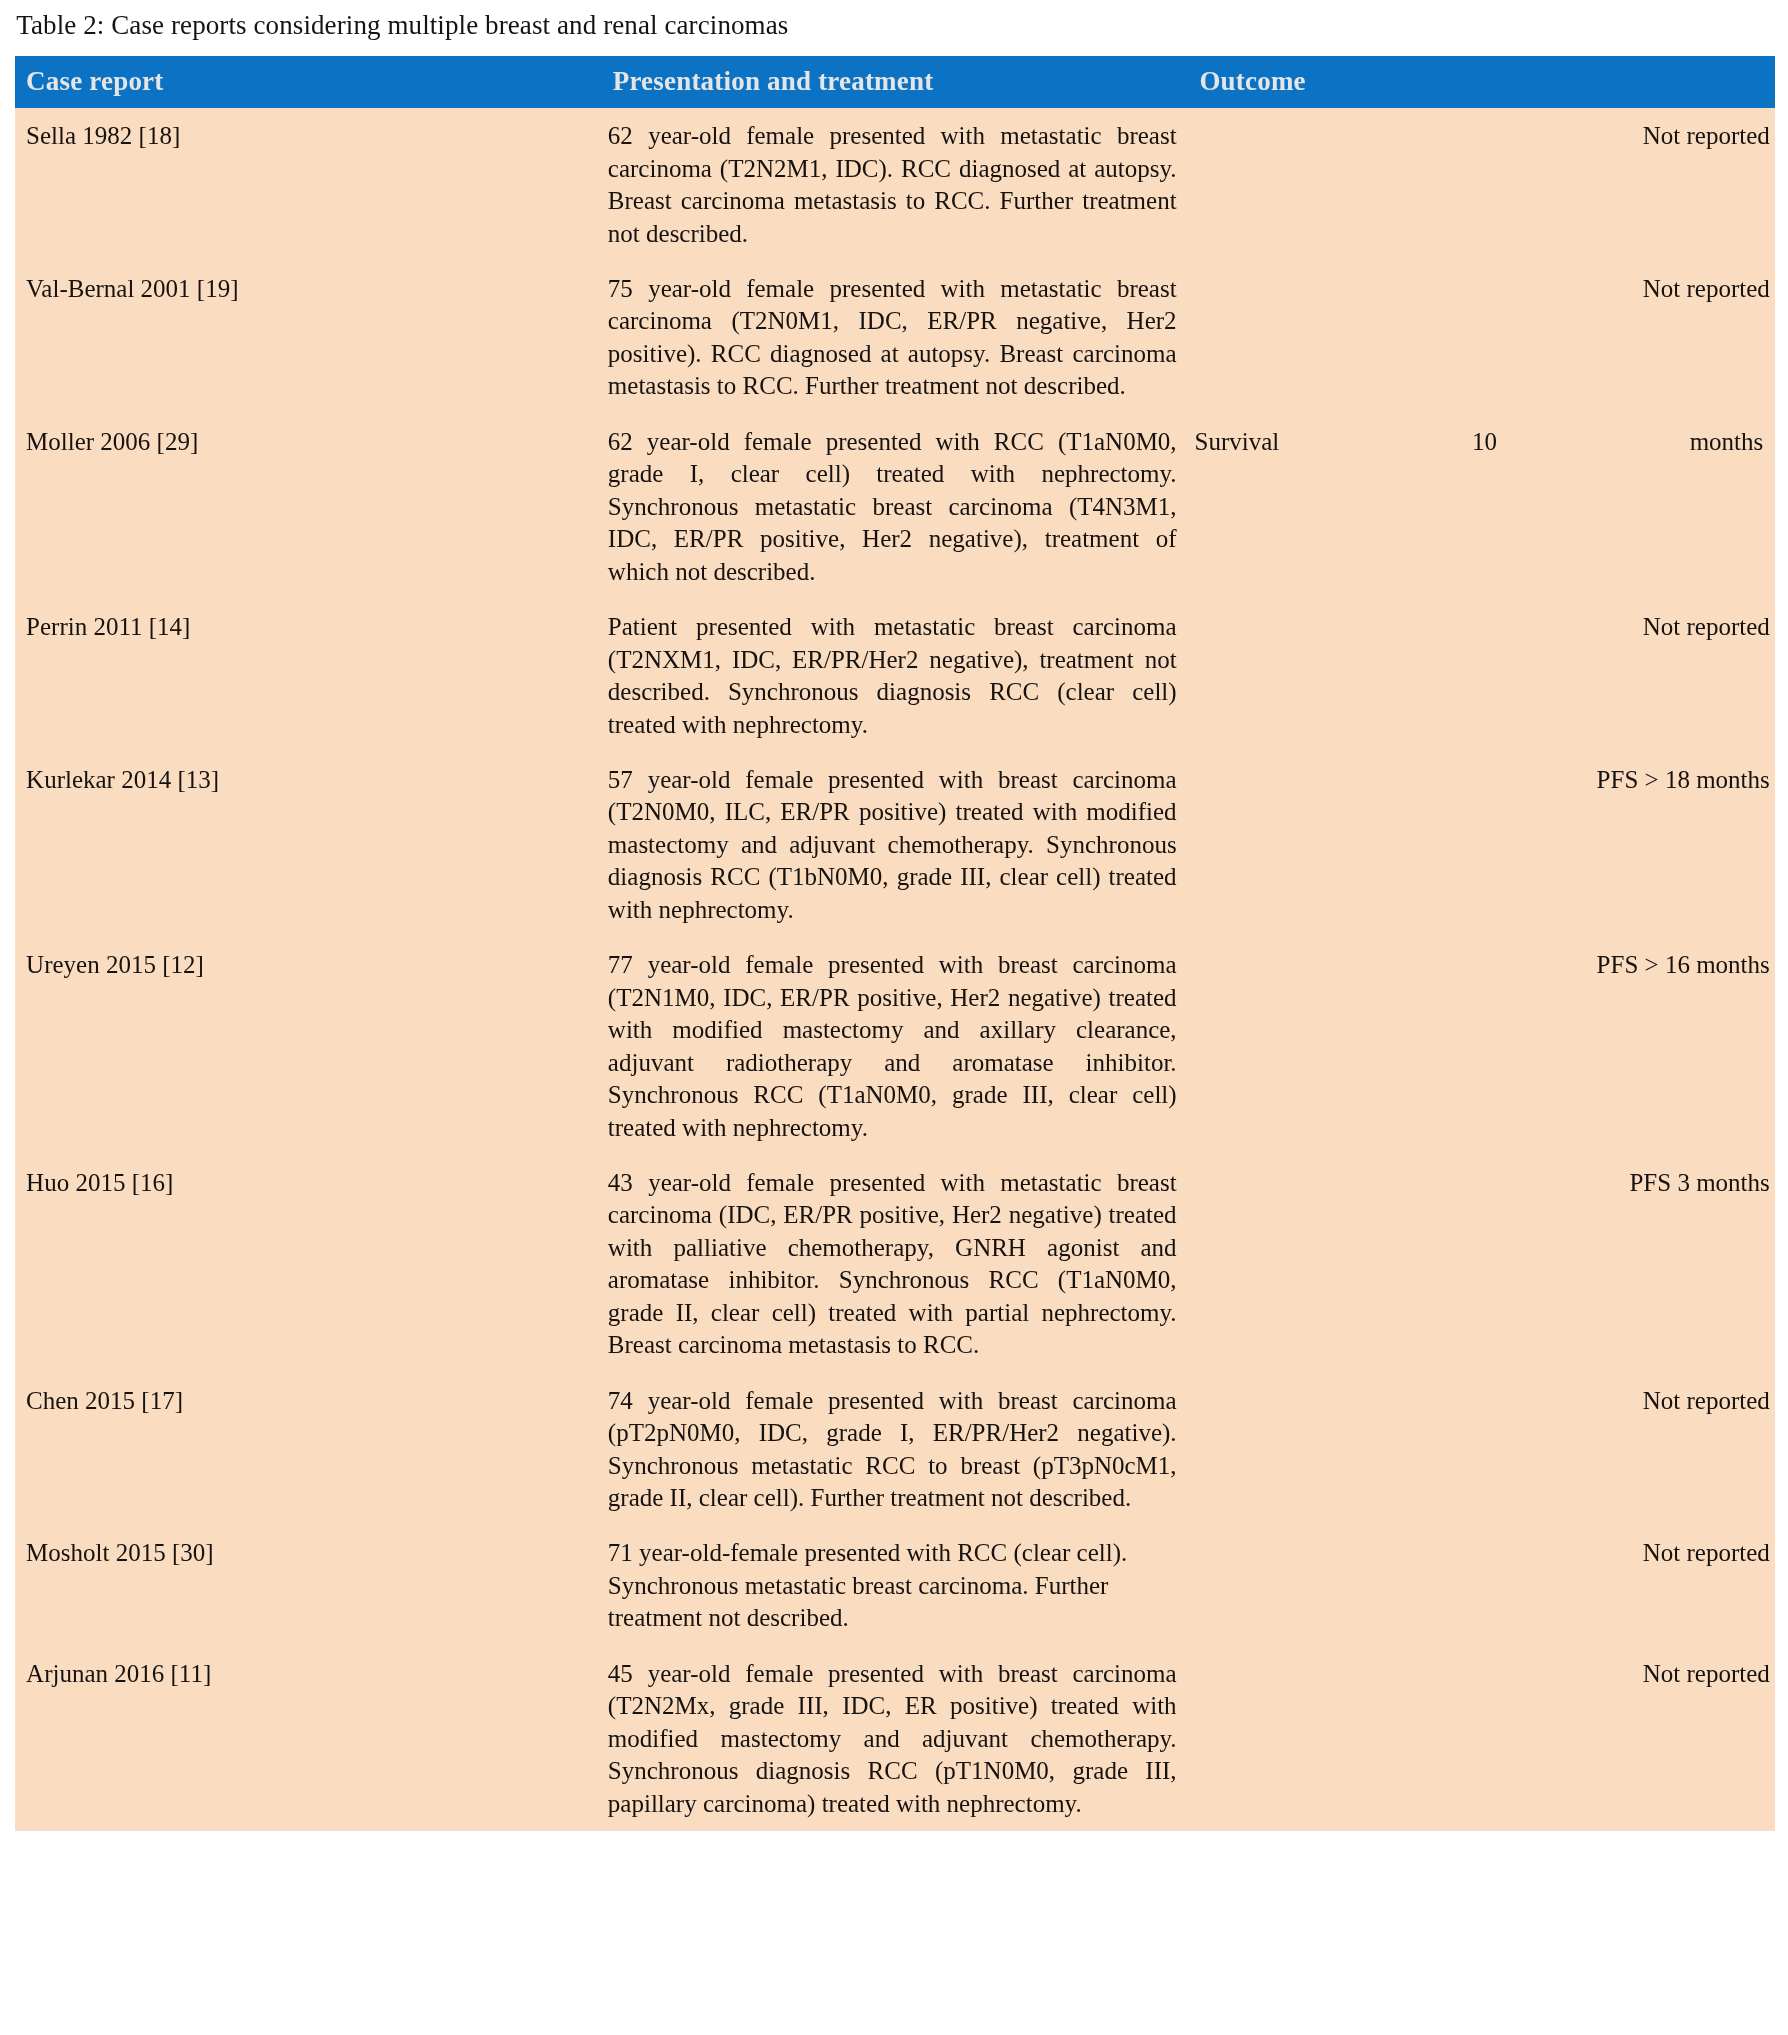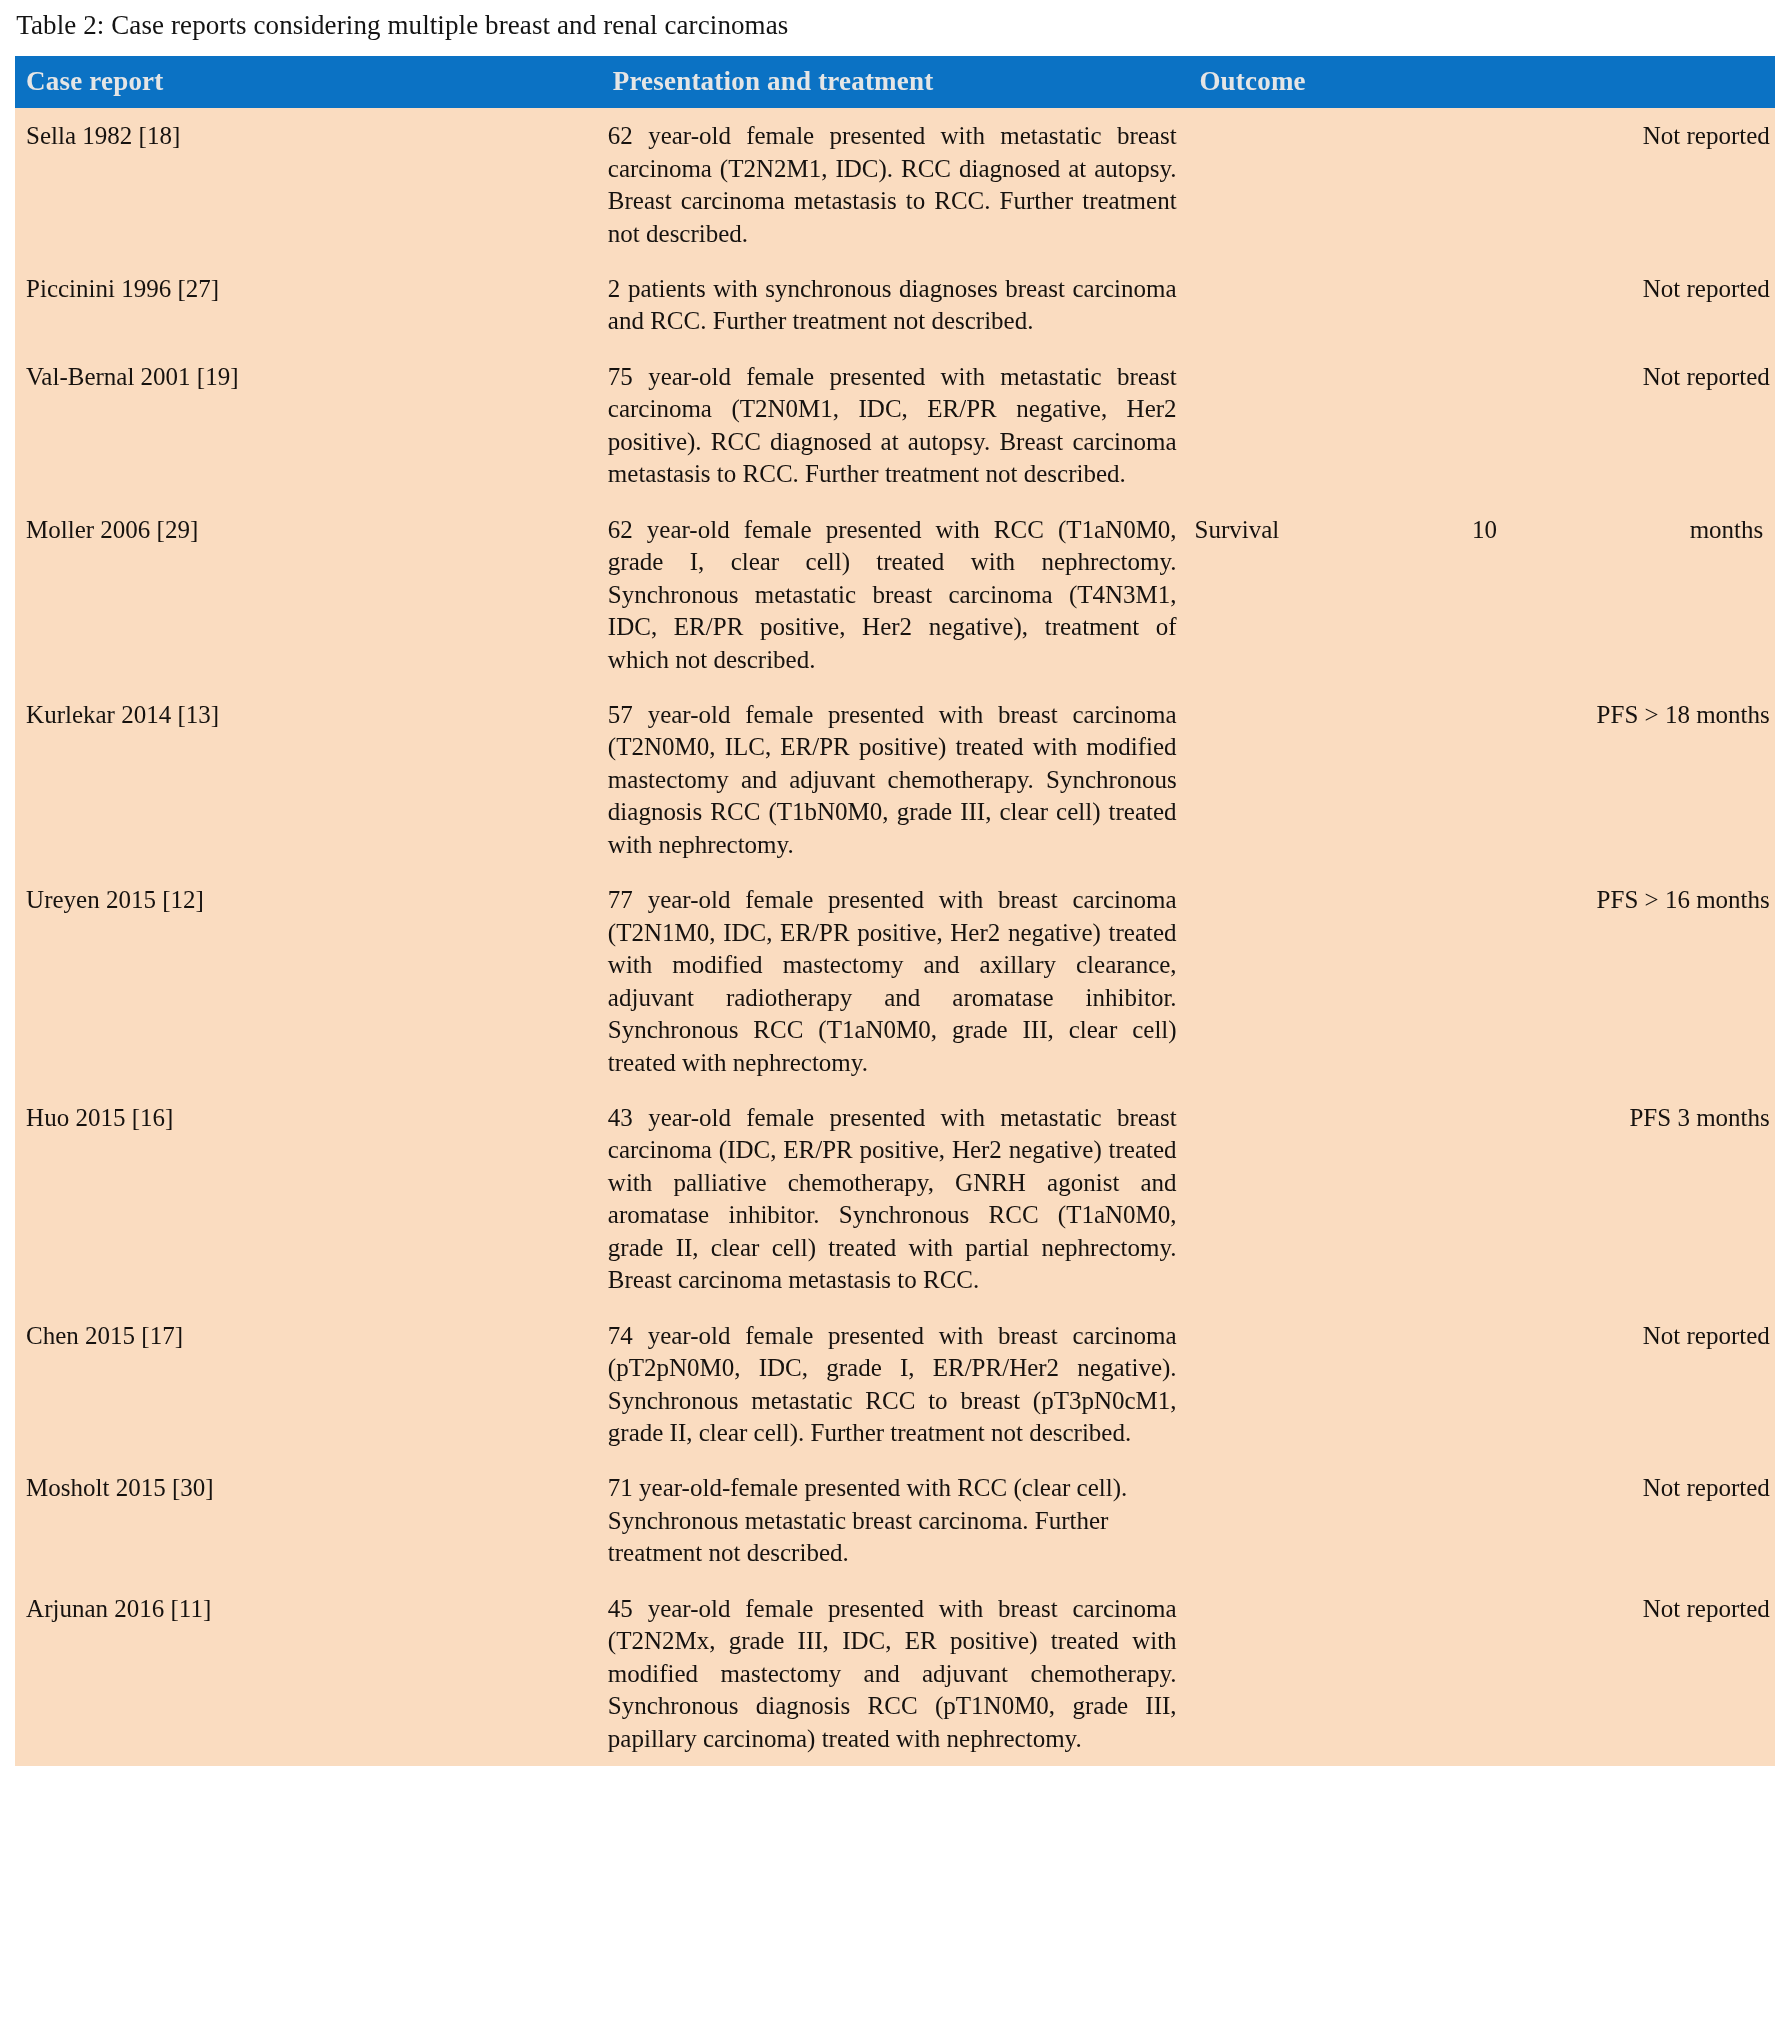--- a/index.html
+++ b/index.html
@@ -101,33 +101,33 @@
         <th class="col-outcome">Outcome</th>
       </tr>
     </thead>
     <tbody>
       <tr>
         <td class="col-case">Sella 1982 [18]</td>
         <td class="col-pres">62 year-old female presented with metastatic breast carcinoma (T2N2M1, IDC). RCC diagnosed at autopsy. Breast carcinoma metastasis to RCC. Further treatment not described.</td>
         <td class="col-out">Not reported</td>
       </tr>
       <tr>
-        <td class="col-case">Piccinini 1996 [27]</td>
-        <td class="col-pres">2 patients with synchronous diagnoses breast carcinoma and RCC. Further treatment not described.</td>
-        <td class="col-out">Not reported</td>
-      </tr>
-      <tr>
         <td class="col-case">Val-Bernal 2001 [19]</td>
         <td class="col-pres">75 year-old female presented with metastatic breast carcinoma (T2N0M1, IDC, ER/PR negative, Her2 positive). RCC diagnosed at autopsy. Breast carcinoma metastasis to RCC. Further treatment not described.</td>
         <td class="col-out">Not reported</td>
       </tr>
       <tr>
         <td class="col-case">Moller 2006 [29]</td>
         <td class="col-pres">62 year-old female presented with RCC (T1aN0M0, grade I, clear cell) treated with nephrectomy. Synchronous metastatic breast carcinoma (T4N3M1, IDC, ER/PR positive, Her2 negative), treatment of which not described.</td>
         <td class="col-out just">Survival 10 months</td>
+      </tr>
+      <tr>
+        <td class="col-case">Perrin 2011 [14]</td>
+        <td class="col-pres">Patient presented with metastatic breast carcinoma (T2NXM1, IDC, ER/PR/Her2 negative), treatment not described. Synchronous diagnosis RCC (clear cell) treated with nephrectomy.</td>
+        <td class="col-out">Not reported</td>
       </tr>
       <tr>
         <td class="col-case">Kurlekar 2014 [13]</td>
         <td class="col-pres">57 year-old female presented with breast carcinoma (T2N0M0, ILC, ER/PR positive) treated with modified mastectomy and adjuvant chemotherapy. Synchronous diagnosis RCC (T1bN0M0, grade III, clear cell) treated with nephrectomy.</td>
         <td class="col-out">PFS &gt; 18 months</td>
       </tr>
       <tr>
         <td class="col-case">Ureyen 2015 [12]</td>
         <td class="col-pres">77 year-old female presented with breast carcinoma (T2N1M0, IDC, ER/PR positive, Her2 negative) treated with modified mastectomy and axillary clearance, adjuvant radiotherapy and aromatase inhibitor. Synchronous RCC (T1aN0M0, grade III, clear cell) treated with nephrectomy.</td>
         <td class="col-out">PFS &gt; 16 months</td>

